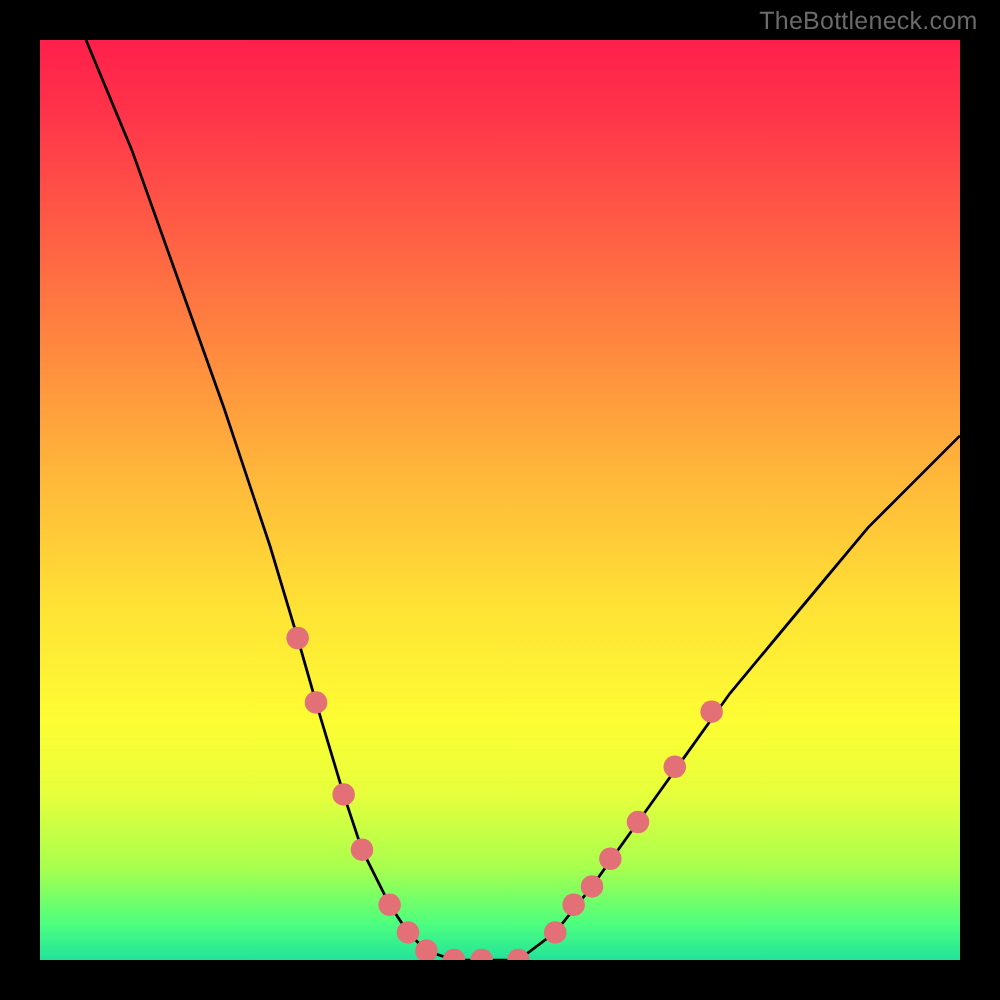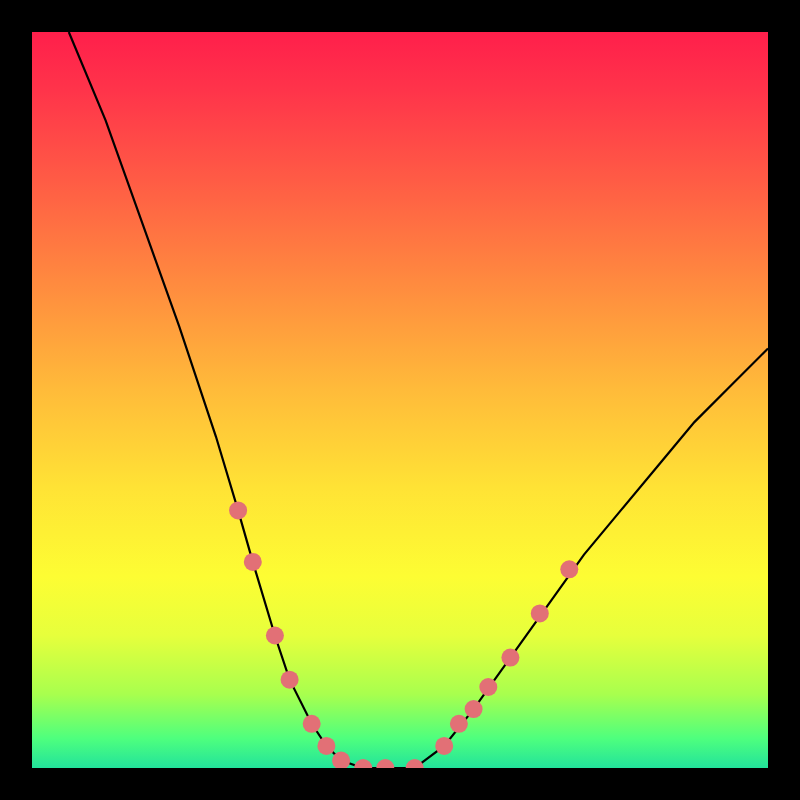--- a/index.html
+++ b/index.html
@@ -55,20 +55,21 @@
     height: 736px;
   }
   .dot {
     fill: #e27076;
   }
 </style>
 </head>
 <body>
 
 <div class="frame">
+  <div class="watermark">TheBottleneck.com</div>
   <div class="plot">
     <svg class="curve" viewBox="0 0 736 736" preserveAspectRatio="none">
       <path id="curve-path" fill="none" stroke="#000000" stroke-width="2.2" d="M36.8 0.0 L73.6 88.3 L110.4 191.4 L147.2 294.4 L184.0 404.8 L206.1 478.4 L220.8 529.9 L242.9 603.5 L257.6 647.7 L279.7 691.8 L294.4 713.9 L309.1 728.6 L331.2 736.0 L353.3 736.0 L382.7 736.0 L412.2 713.9 L441.6 677.1 L478.4 625.6 L515.2 574.1 L552.0 522.6 L588.8 478.4 L625.6 434.2 L662.4 390.1 L699.2 353.3 L736.0 316.5"></path>
       <g id="markers">
           <circle cx="206.1" cy="478.4" r="9" class="dot" fill="#e27076"></circle>
           <circle cx="220.8" cy="529.9" r="9" class="dot" fill="#e27076"></circle>
           <circle cx="242.9" cy="603.5" r="9" class="dot" fill="#e27076"></circle>
           <circle cx="257.6" cy="647.7" r="9" class="dot" fill="#e27076"></circle>
           <circle cx="279.7" cy="691.8" r="9" class="dot" fill="#e27076"></circle>
           <circle cx="294.4" cy="713.9" r="9" class="dot" fill="#e27076"></circle>

